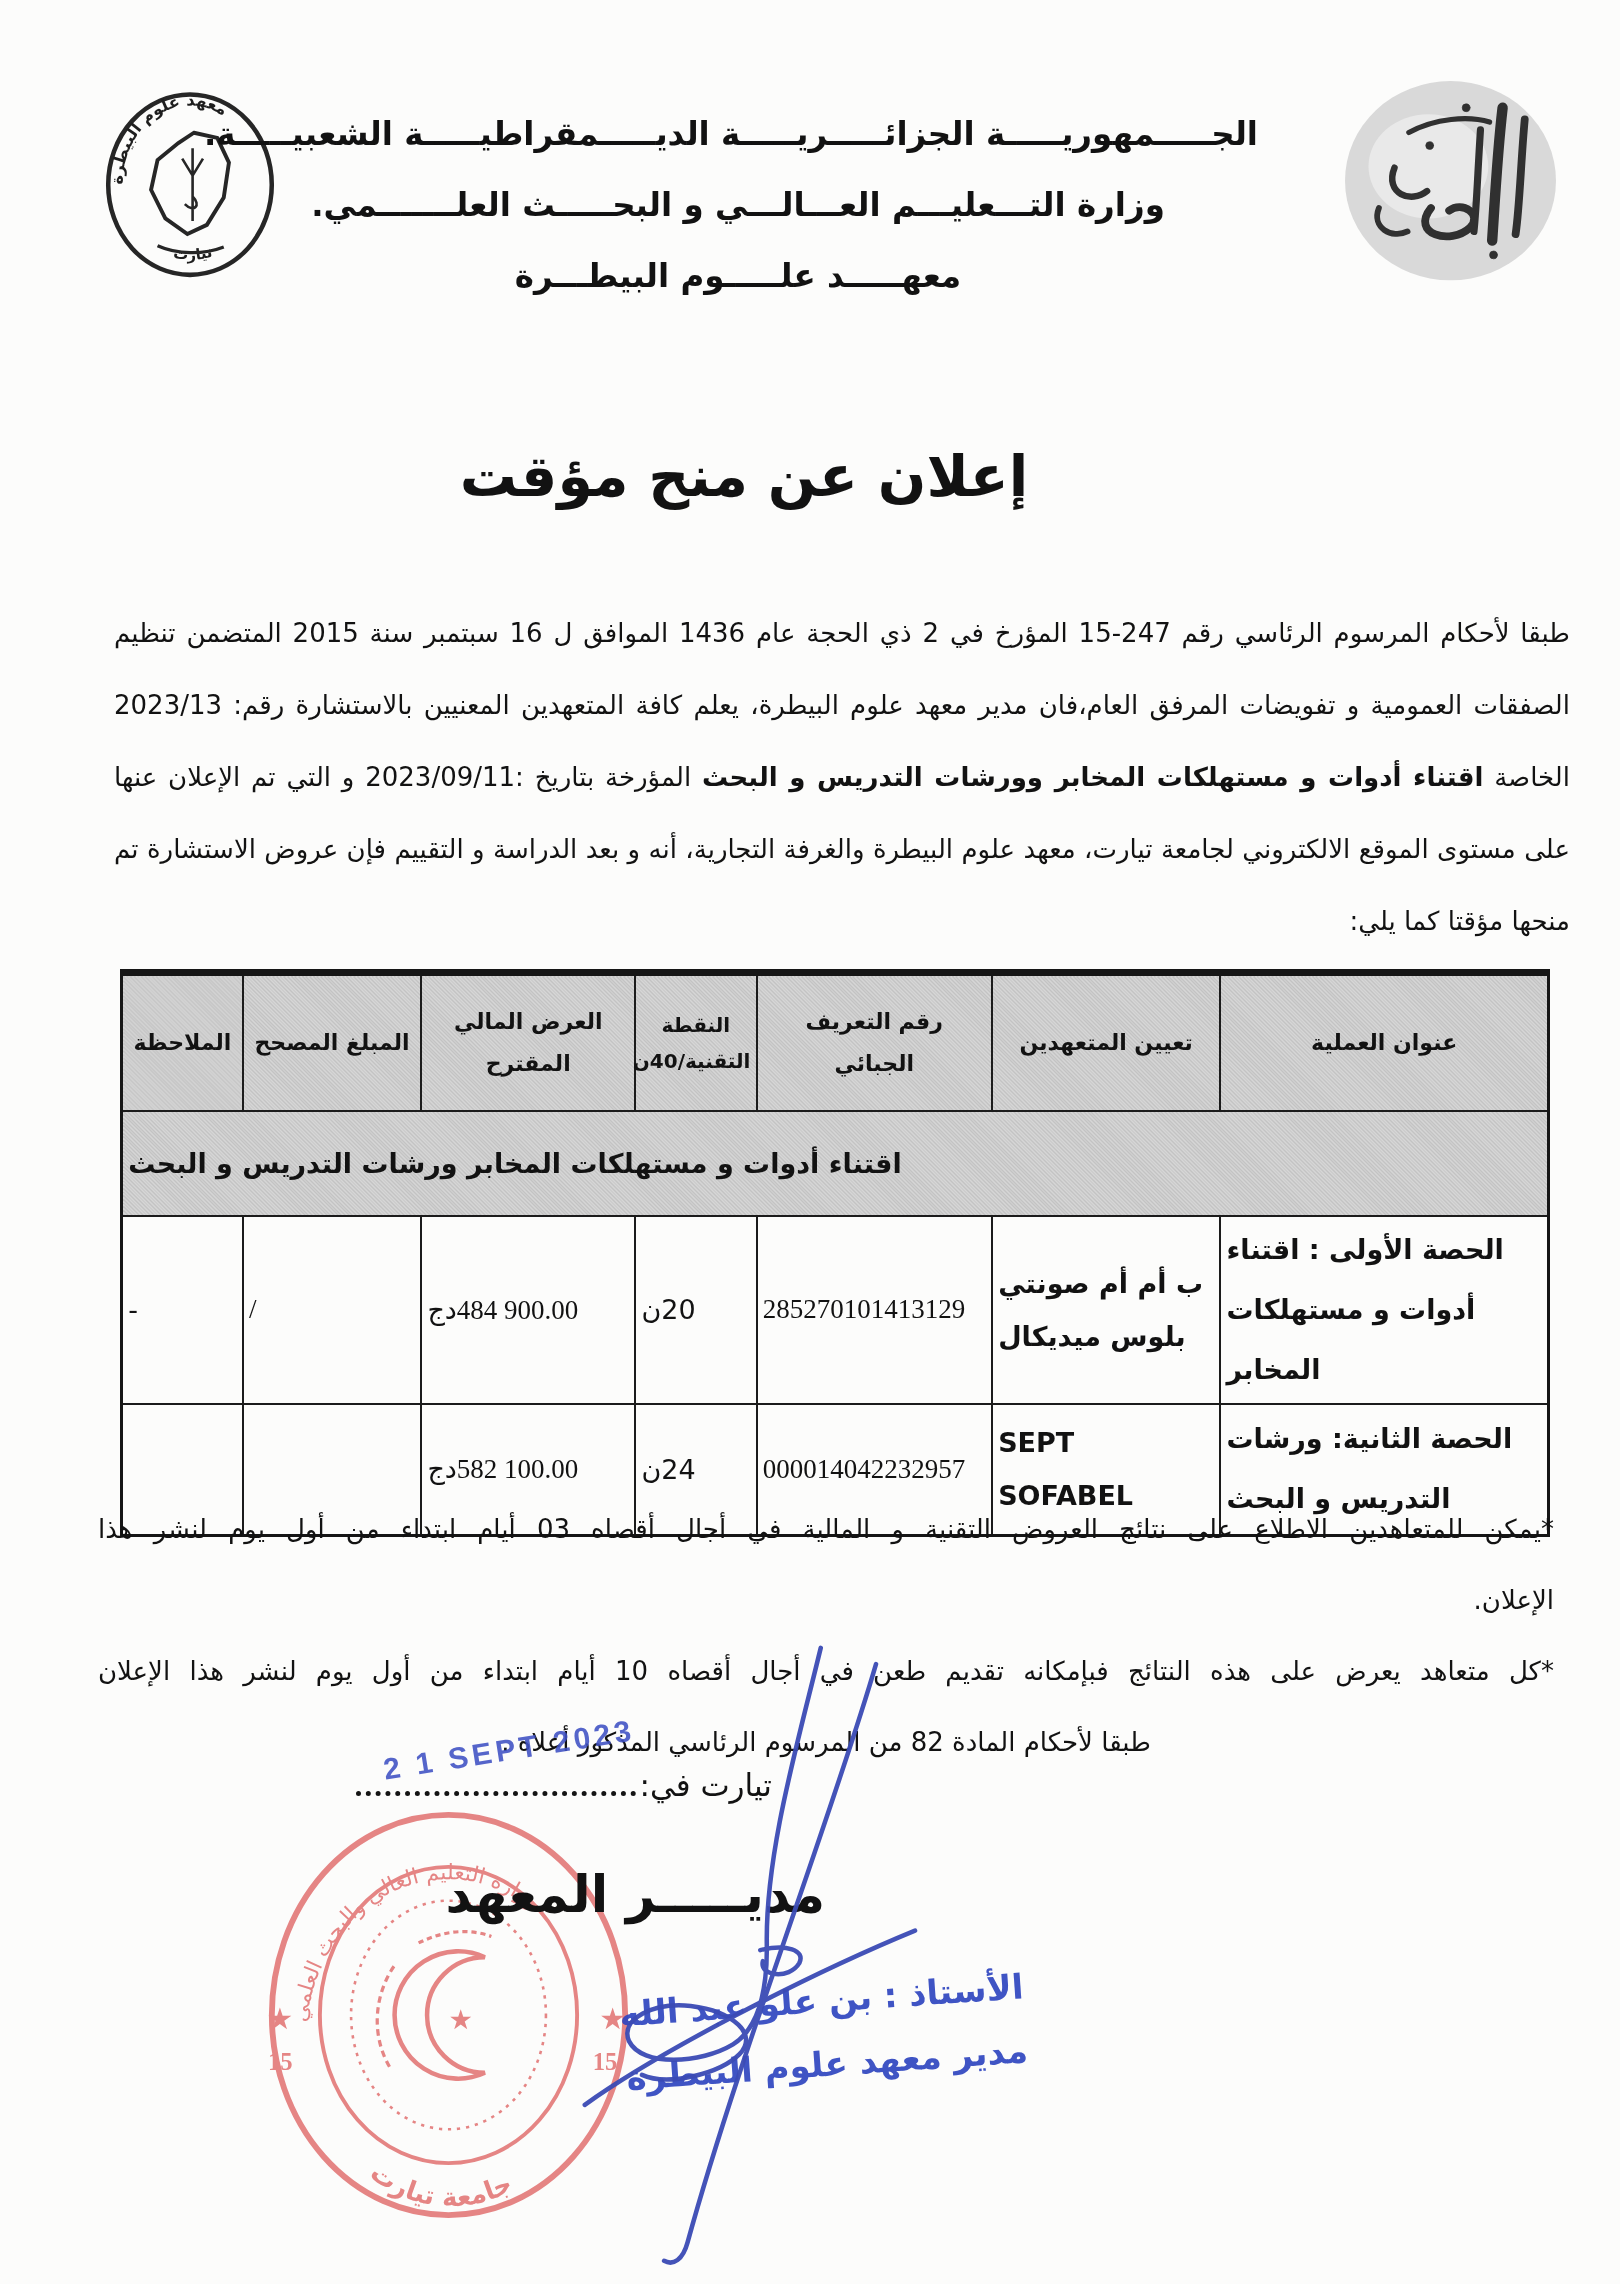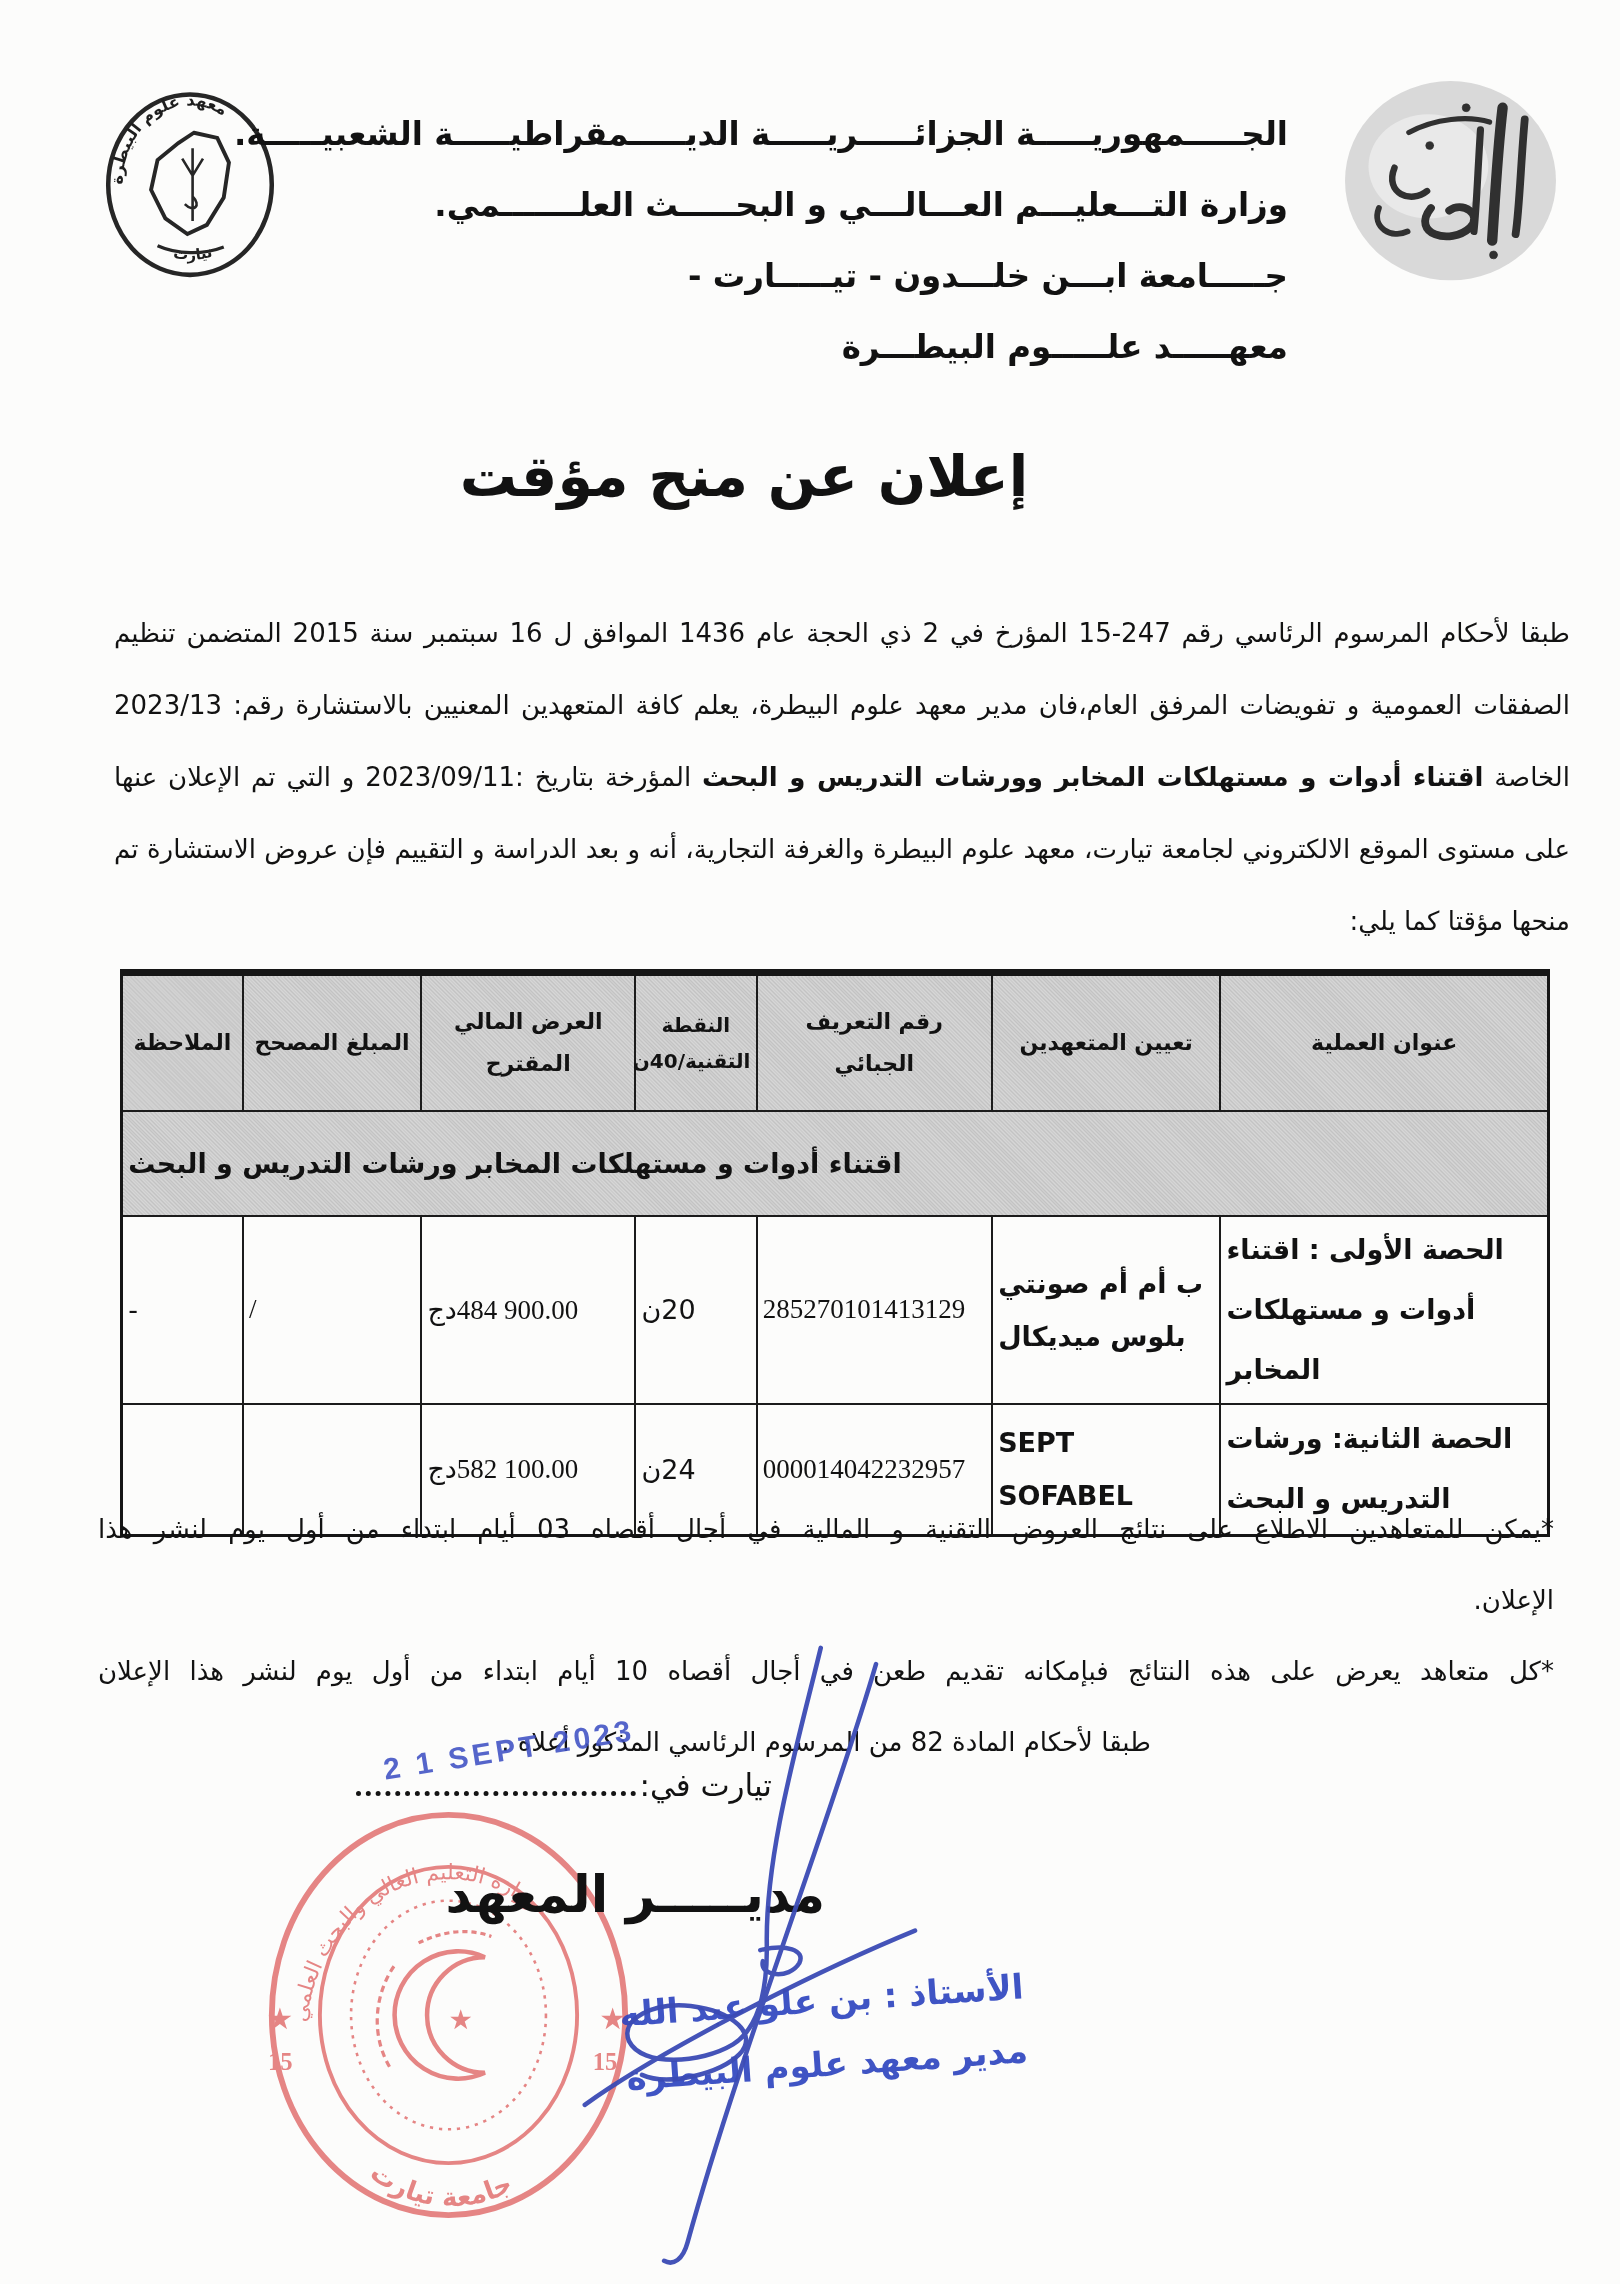--- a/index.html
+++ b/index.html
@@ -6,21 +6,21 @@
   body{
     width:1620px;height:2284px;position:relative;overflow:hidden;
     background:#fcfcfb;color:#121212;
     font-family:"DejaVu Sans",sans-serif;
   }
   .abs{position:absolute}
 
   
   .logo-left{left:95px;top:86px;width:190px;height:196px}
   .logo-right{left:1332px;top:70px;width:237px;height:224px}
-  .org-block{left:248px;top:99px;width:1040px;direction:rtl;
+  .org-block{left:218px;top:99px;width:1040px;text-align:center;direction:rtl;
     font-weight:bold;font-size:32.5px;line-height:71px}
   .org-line{white-space:nowrap}
 
   .doc-title{left:0;top:443px;width:1488px;text-align:center;direction:rtl;
     font-weight:bold;font-size:57px}
 
   
   .intro{left:98px;top:581px;width:1456px;direction:rtl;text-align:justify;
     font-size:26px;line-height:72px;margin:16px}
   .intro b{font-weight:bold}
@@ -103,21 +103,20 @@
     <path d="M 72 212 C 60 242 92 260 116 248" stroke-width="9"></path>
     <circle cx="206" cy="58" r="6" fill="#1e1e1e"></circle>
     <circle cx="150" cy="116" r="6" fill="#1e1e1e"></circle>
     <circle cx="248" cy="284" r="6" fill="#1e1e1e"></circle>
   </g>
 </svg>
 
 <div class="abs org-block">
   <div class="org-line">الجـــــمهوريـــــة الجزائـــــريـــــة الديـــــمقراطيـــــة الشعبيـــــة.</div>
   <div class="org-line">وزارة التـــعليـــم العـــالـــي و البحـــــث العلـــــــمي.</div>
-  <div class="org-line">جـــــامعة ابـــن خلـــدون  - تيـــــارت  -</div>
   <div class="org-line">معهـــــد علـــــوم البيطـــرة</div>
 </div>
 
 <div class="abs doc-title">إعلان عن منح مؤقت</div>
 
 <p class="abs intro"><span>طبقا لأحكام المرسوم الرئاسي  رقم  247-15 المؤرخ في 2 ذي الحجة عام 1436 الموافق ل 16 سبتمبر سنة 2015 المتضمن  تنظيم الصفقات العمومية و تفويضات المرفق العام،فان مدير معهد علوم البيطرة، يعلم كافة المتعهدين المعنيين بالاستشارة رقم: 2023/13 الخاصة </span><b>اقتناء أدوات و مستهلكات المخابر وورشات التدريس و البحث</b><span> المؤرخة بتاريخ :2023/09/11 و التي تم الإعلان عنها على مستوى الموقع الالكتروني لجامعة تيارت، معهد علوم البيطرة والغرفة التجارية، أنه و بعد الدراسة و التقييم فإن عروض الاستشارة تم منحها مؤقتا كما يلي:</span></p>
 
 <table class="main-table">
   <colgroup>
     <col style="width:23%">

